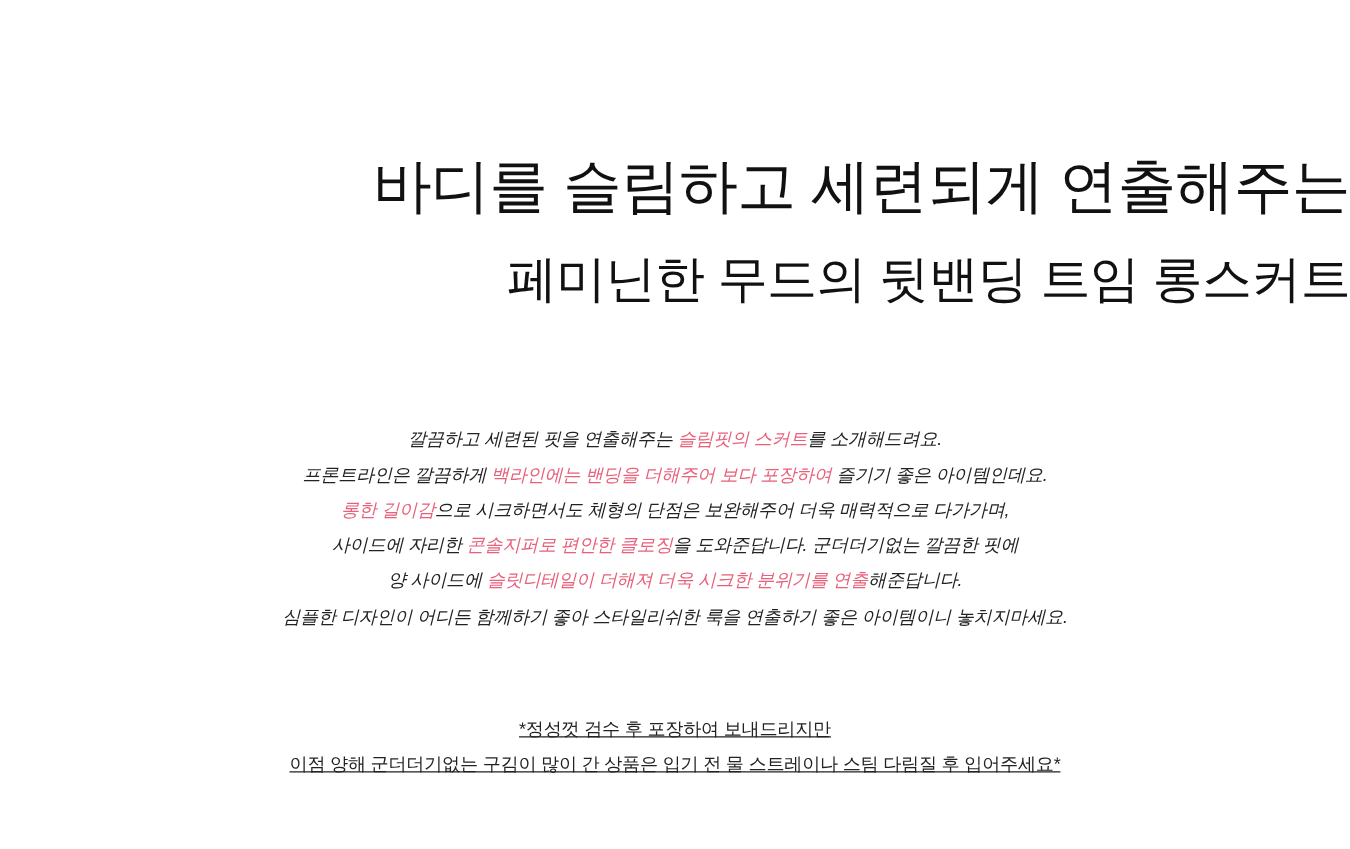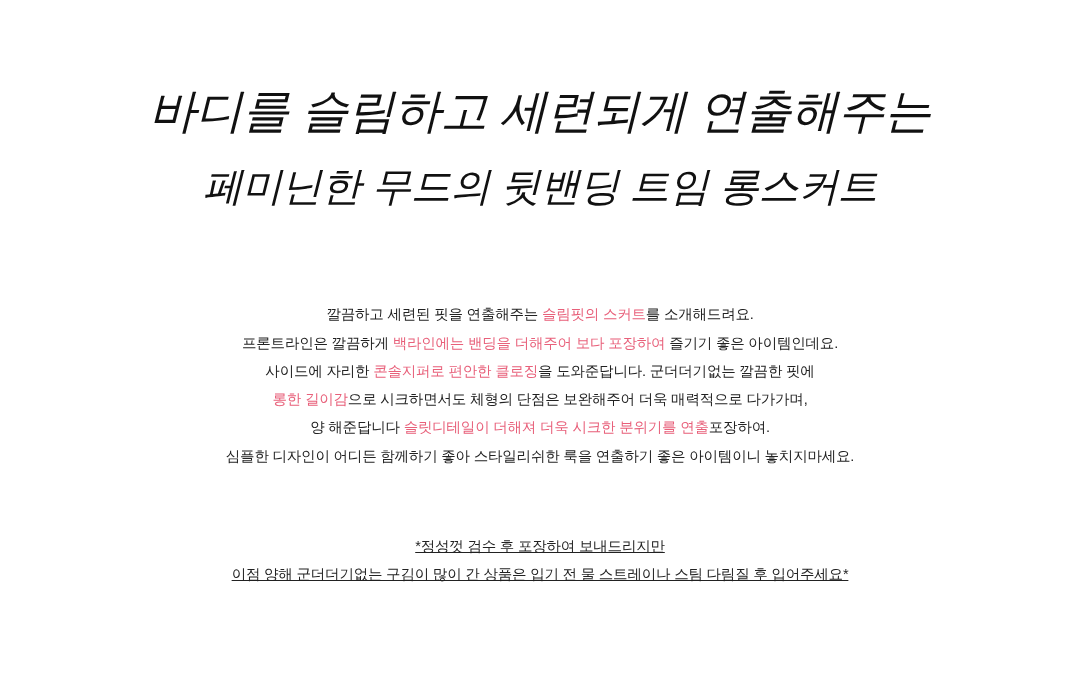--- a/index.html
+++ b/index.html
@@ -16,23 +16,22 @@
   }
   .page {
     position: relative;
     width: 1080px;
     height: 679px;
     box-sizing: border-box;
   }
 
   
   .headline {
-    text-align: center;
-    padding-top: 82px;
-    font-style: italic;
+    text-align: right;
+    padding-top: 120px;
   }
   .headline .line1 {
     font-size: 47px;
     line-height: 1.24;
     font-weight: 400;
     letter-spacing: -0.5px;
     color: #111111;
     white-space: nowrap;
   }
   .headline .line2 {
@@ -46,20 +45,21 @@
   }
 
   
   .desc {
     text-align: center;
     margin-top: 88px;
     font-size: 14.5px;
     line-height: 1.95;
     color: #222222;
     letter-spacing: -0.2px;
+    font-style: italic;
   }
   .desc .hl {
     color: #e8607a;
   }
 
   
   .notice {
     text-align: center;
     margin-top: 62px;
     font-size: 14.5px;
@@ -82,27 +82,27 @@
   </div>
 
   <div class="desc">
     <span class="row">
       <span>깔끔하고 세련된 핏을 연출해주는 </span><span class="hl">슬림핏의 스커트</span><span>를 소개해드려요.</span>
     </span>
     <span class="row">
       <span>프론트라인은 깔끔하게 </span><span class="hl">백라인에는 밴딩을 더해주어 보다 포장하여</span><span> 즐기기 좋은 아이템인데요.</span>
     </span>
     <span class="row">
+      <span class="hl">롱한 길이감</span><span>으로 시크하면서도 체형의 단점은 보완해주어 더욱 매력적으로 다가가며,</span>
+    </span>
+    <span class="row">
       <span>사이드에 자리한 </span><span class="hl">콘솔지퍼로 편안한 클로징</span><span>을 도와준답니다. 군더더기없는 깔끔한 핏에</span>
     </span>
     <span class="row">
-      <span class="hl">롱한 길이감</span><span>으로 시크하면서도 체형의 단점은 보완해주어 더욱 매력적으로 다가가며,</span>
-    </span>
-    <span class="row">
-      <span>양 해준답니다 </span><span class="hl">슬릿디테일이 더해져 더욱 시크한 분위기를 연출</span><span>포장하여.</span>
+      <span>양 사이드에 </span><span class="hl">슬릿디테일이 더해져 더욱 시크한 분위기를 연출</span><span>해준답니다.</span>
     </span>
     <span class="row">심플한 디자인이 어디든 함께하기 좋아 스타일리쉬한 룩을 연출하기 좋은 아이템이니 놓치지마세요.</span>
   </div>
 
   <div class="notice">
     <span class="row">*정성껏 검수 후 포장하여 보내드리지만</span>
     <span class="row">이점 양해 군더더기없는 구김이 많이 간 상품은 입기 전 물 스트레이나 스팀 다림질 후 입어주세요*</span>
   </div>
 
 </div>

